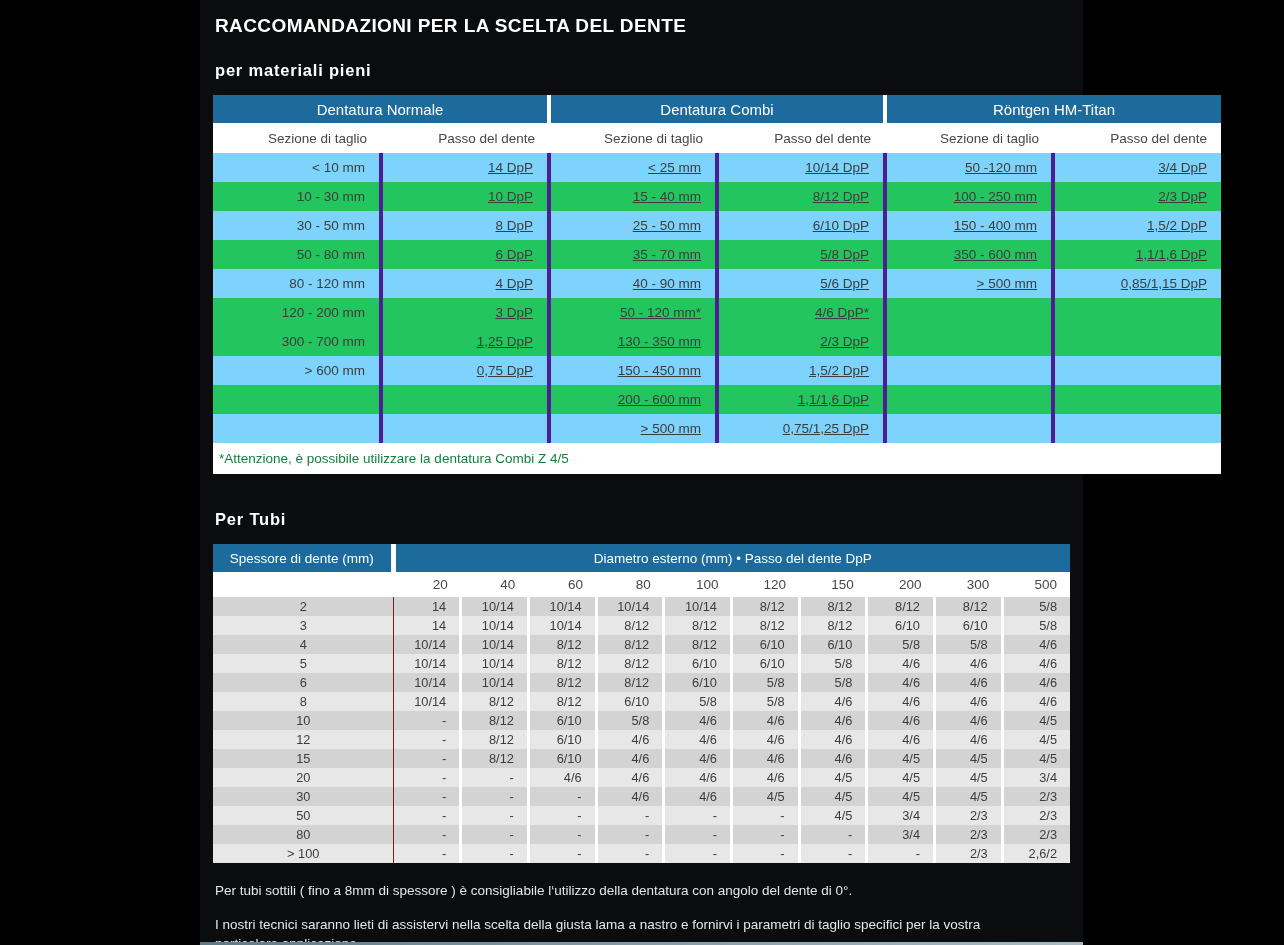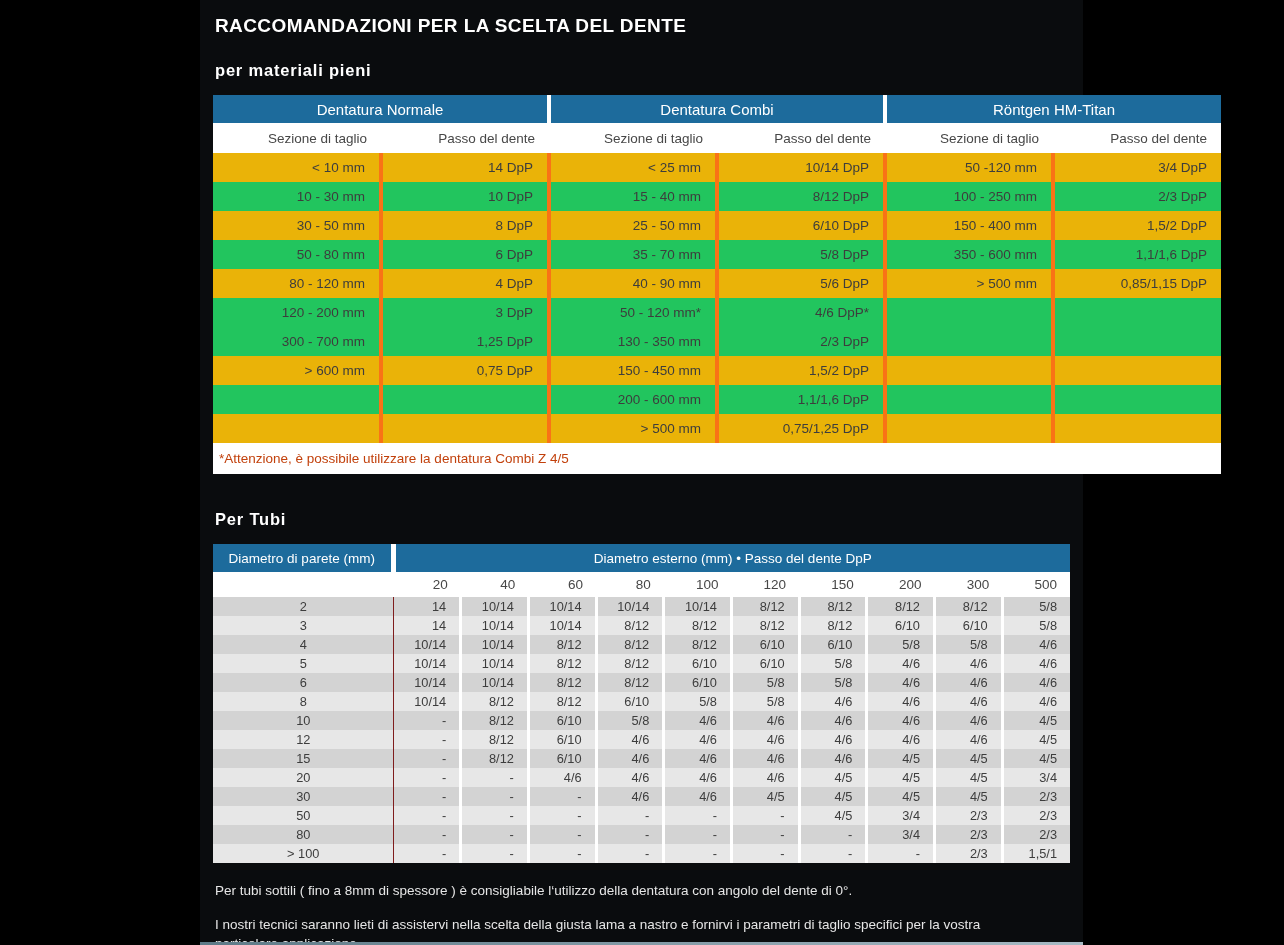--- a/index.html
+++ b/index.html
@@ -34,25 +34,25 @@
     font-size:15px; height:26px; text-align:center;
   }
   table.solid th.group.sep { border-left:4px solid #fff; }
   table.solid tr.sub td {
     background:#fff; color:#474747; height:28px;
     text-align:right; padding-right:14px;
   }
   table.solid tr.data td {
     height:27px; text-align:right; padding-right:14px;
   }
-  table.solid tr.data td + td { border-left:4px solid #f97316; }
-  table.solid tr.light td { background:#eab308; }
+  table.solid tr.data td + td { border-left:4px solid #4c1d95;text-decoration:underline; }
+  table.solid tr.light td { background:#7dd3fc; }
   table.solid tr.dark  td { background:#22c55e; }
   table.solid tr.foot td {
-    background:#fff; color:#c2410c; text-align:left;
+    background:#fff; color:#15803d; text-align:left;
     padding:8px 6px; font-size:13.5px;
   }
 
   
   table.tube {
     width:857px; border-collapse:collapse; table-layout:fixed;
     background:#fff; font-size:12.8px; color:#3d3d3d;
   }
   table.tube col.first { width:180px; }
   table.tube th.corner, table.tube th.span {
@@ -206,21 +206,21 @@
           <col>
           <col>
           <col>
           <col>
           <col>
           <col>
           <col>
       </colgroup>
       <thead>
         <tr>
-          <th class="corner">Diametro di parete (mm)</th>
+          <th class="corner">Spessore di dente (mm)</th>
           <th class="span" colspan="10">Diametro esterno (mm) • Passo del dente DpP</th>
         </tr>
         <tr class="dia">
           <td></td>
         <td>20</td>
             <td>40</td>
             <td>60</td>
             <td>80</td>
             <td>100</td>
             <td>120</td>
@@ -404,21 +404,21 @@
             <td class="thk">&gt; 100</td>
             <td class="gap">-</td>
             <td>-</td>
             <td>-</td>
             <td>-</td>
             <td>-</td>
             <td>-</td>
             <td>-</td>
             <td>-</td>
             <td>2/3</td>
-            <td>1,5/1</td>
+            <td>2,6/2</td>
           </tr>
         </tbody>
     </table>
 
     <p class="note note1">Per tubi sottili ( fino a 8mm di spessore ) è consigliabile l‘utilizzo della dentatura con angolo del dente di 0°.</p>
     <p class="note note2">I nostri tecnici saranno lieti di assistervi nella scelta della giusta lama a nastro e fornirvi i parametri di taglio specifici per la vostra particolare applicazione.</p>
 
   </div>
   <div class="bottom-bar"></div>
 </div>

